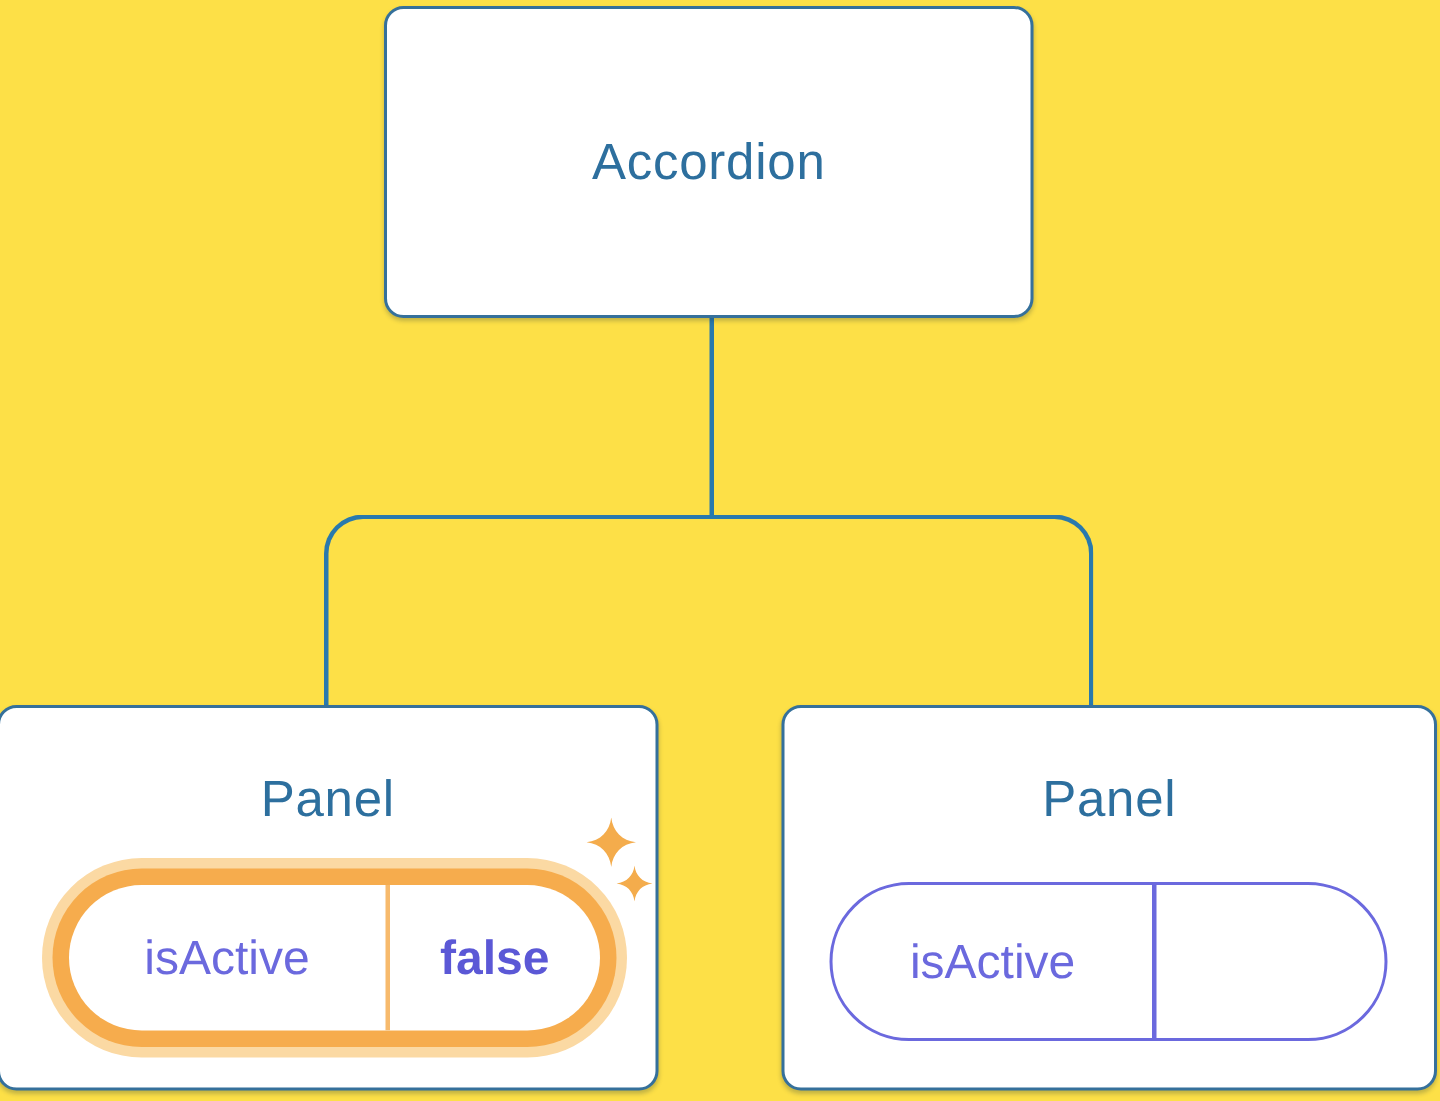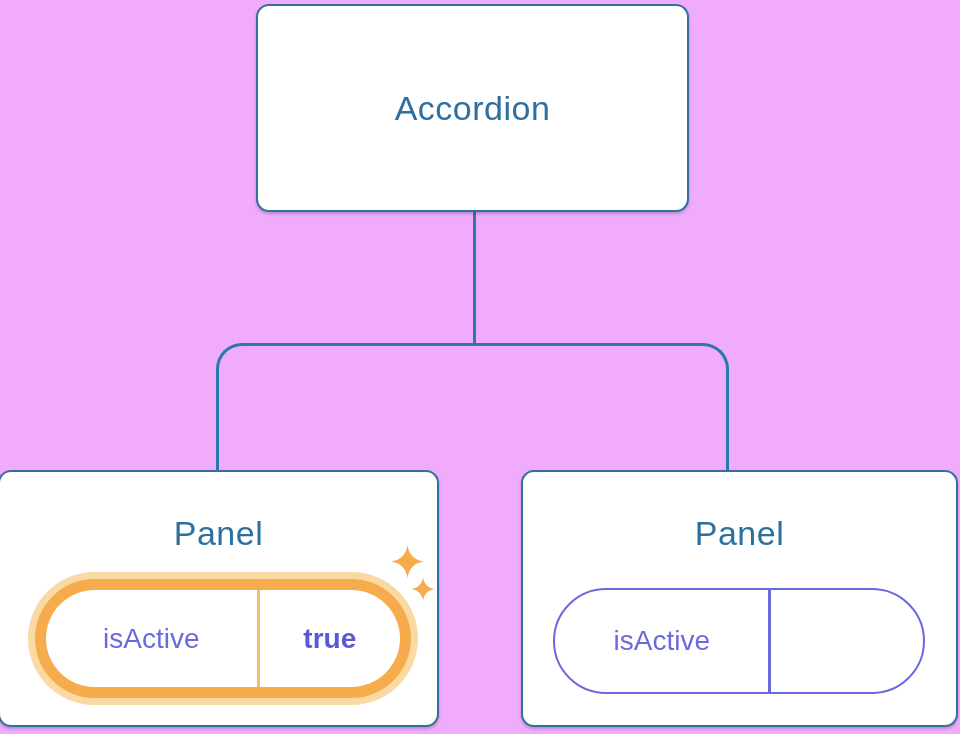--- a/index.html
+++ b/index.html
@@ -2,21 +2,21 @@
 <html><head>
 <meta charset="utf-8">
 <style>
   * { margin: 0; padding: 0; box-sizing: border-box; }
   html, body { width: 960px; height: 734px; overflow: hidden; }
   body { font-family: "Liberation Sans", sans-serif; }
 
   .canvas {
     position: relative;
     width: 960px; height: 734px;
-    background: #f0abfc;
+    background: #fde047;
   }
 
   
   .node-box {
     position: absolute;
     background: #ffffff;
     border: 2.5px solid #35709B;
     border-radius: 13px;
     box-shadow: 0 2px 3px rgba(20, 45, 60, 0.25);
   }
@@ -79,21 +79,21 @@
   .pill-inner {
     width: 100%; height: 100%;
     background: #ffffff;
     border-radius: 999px;
     display: flex;
     overflow: hidden;
   }
   .pill-cell {
     display: flex; align-items: center; justify-content: center;
     color: #6B69DE;
-    font-size: 28px;
+    font-size: 32px;
   }
   .cell-key   { flex: 0 0 59.5%; }
   .cell-value { flex: 1 1 auto; }
   .divider-orange { flex: 0 0 3px; background: #F7BA6C; }
   .value-bold { font-weight: 700; color: #5B58D6; }
 
   .pill-plain {
     position: absolute;
     left: 553px; top: 588px;
     width: 372px; height: 106px;
@@ -127,21 +127,21 @@
   <div class="node-box panel-box panel-left"></div>
   <div class="panel-title panel-title-left">
     <span class="node-label">Panel</span>
   </div>
 
   <div class="pill-glow">
     <div class="pill-ring">
       <div class="pill-inner">
         <div class="pill-cell cell-key">isActive</div>
         <div class="divider-orange"></div>
-        <div class="pill-cell cell-value value-bold">true</div>
+        <div class="pill-cell cell-value value-bold">false</div>
       </div>
     </div>
   </div>
 
   <div class="sparkle sparkle-large">
     <svg width="33" height="33" viewBox="0 0 24 24" fill="currentColor" aria-hidden="true">
       <path d="M12 0C12.8 6.8 17.2 11.2 24 12C17.2 12.8 12.8 17.2 12 24C11.2 17.2 6.8 12.8 0 12C6.8 11.2 11.2 6.8 12 0Z"></path>
     </svg>
   </div>
   <div class="sparkle sparkle-small">

